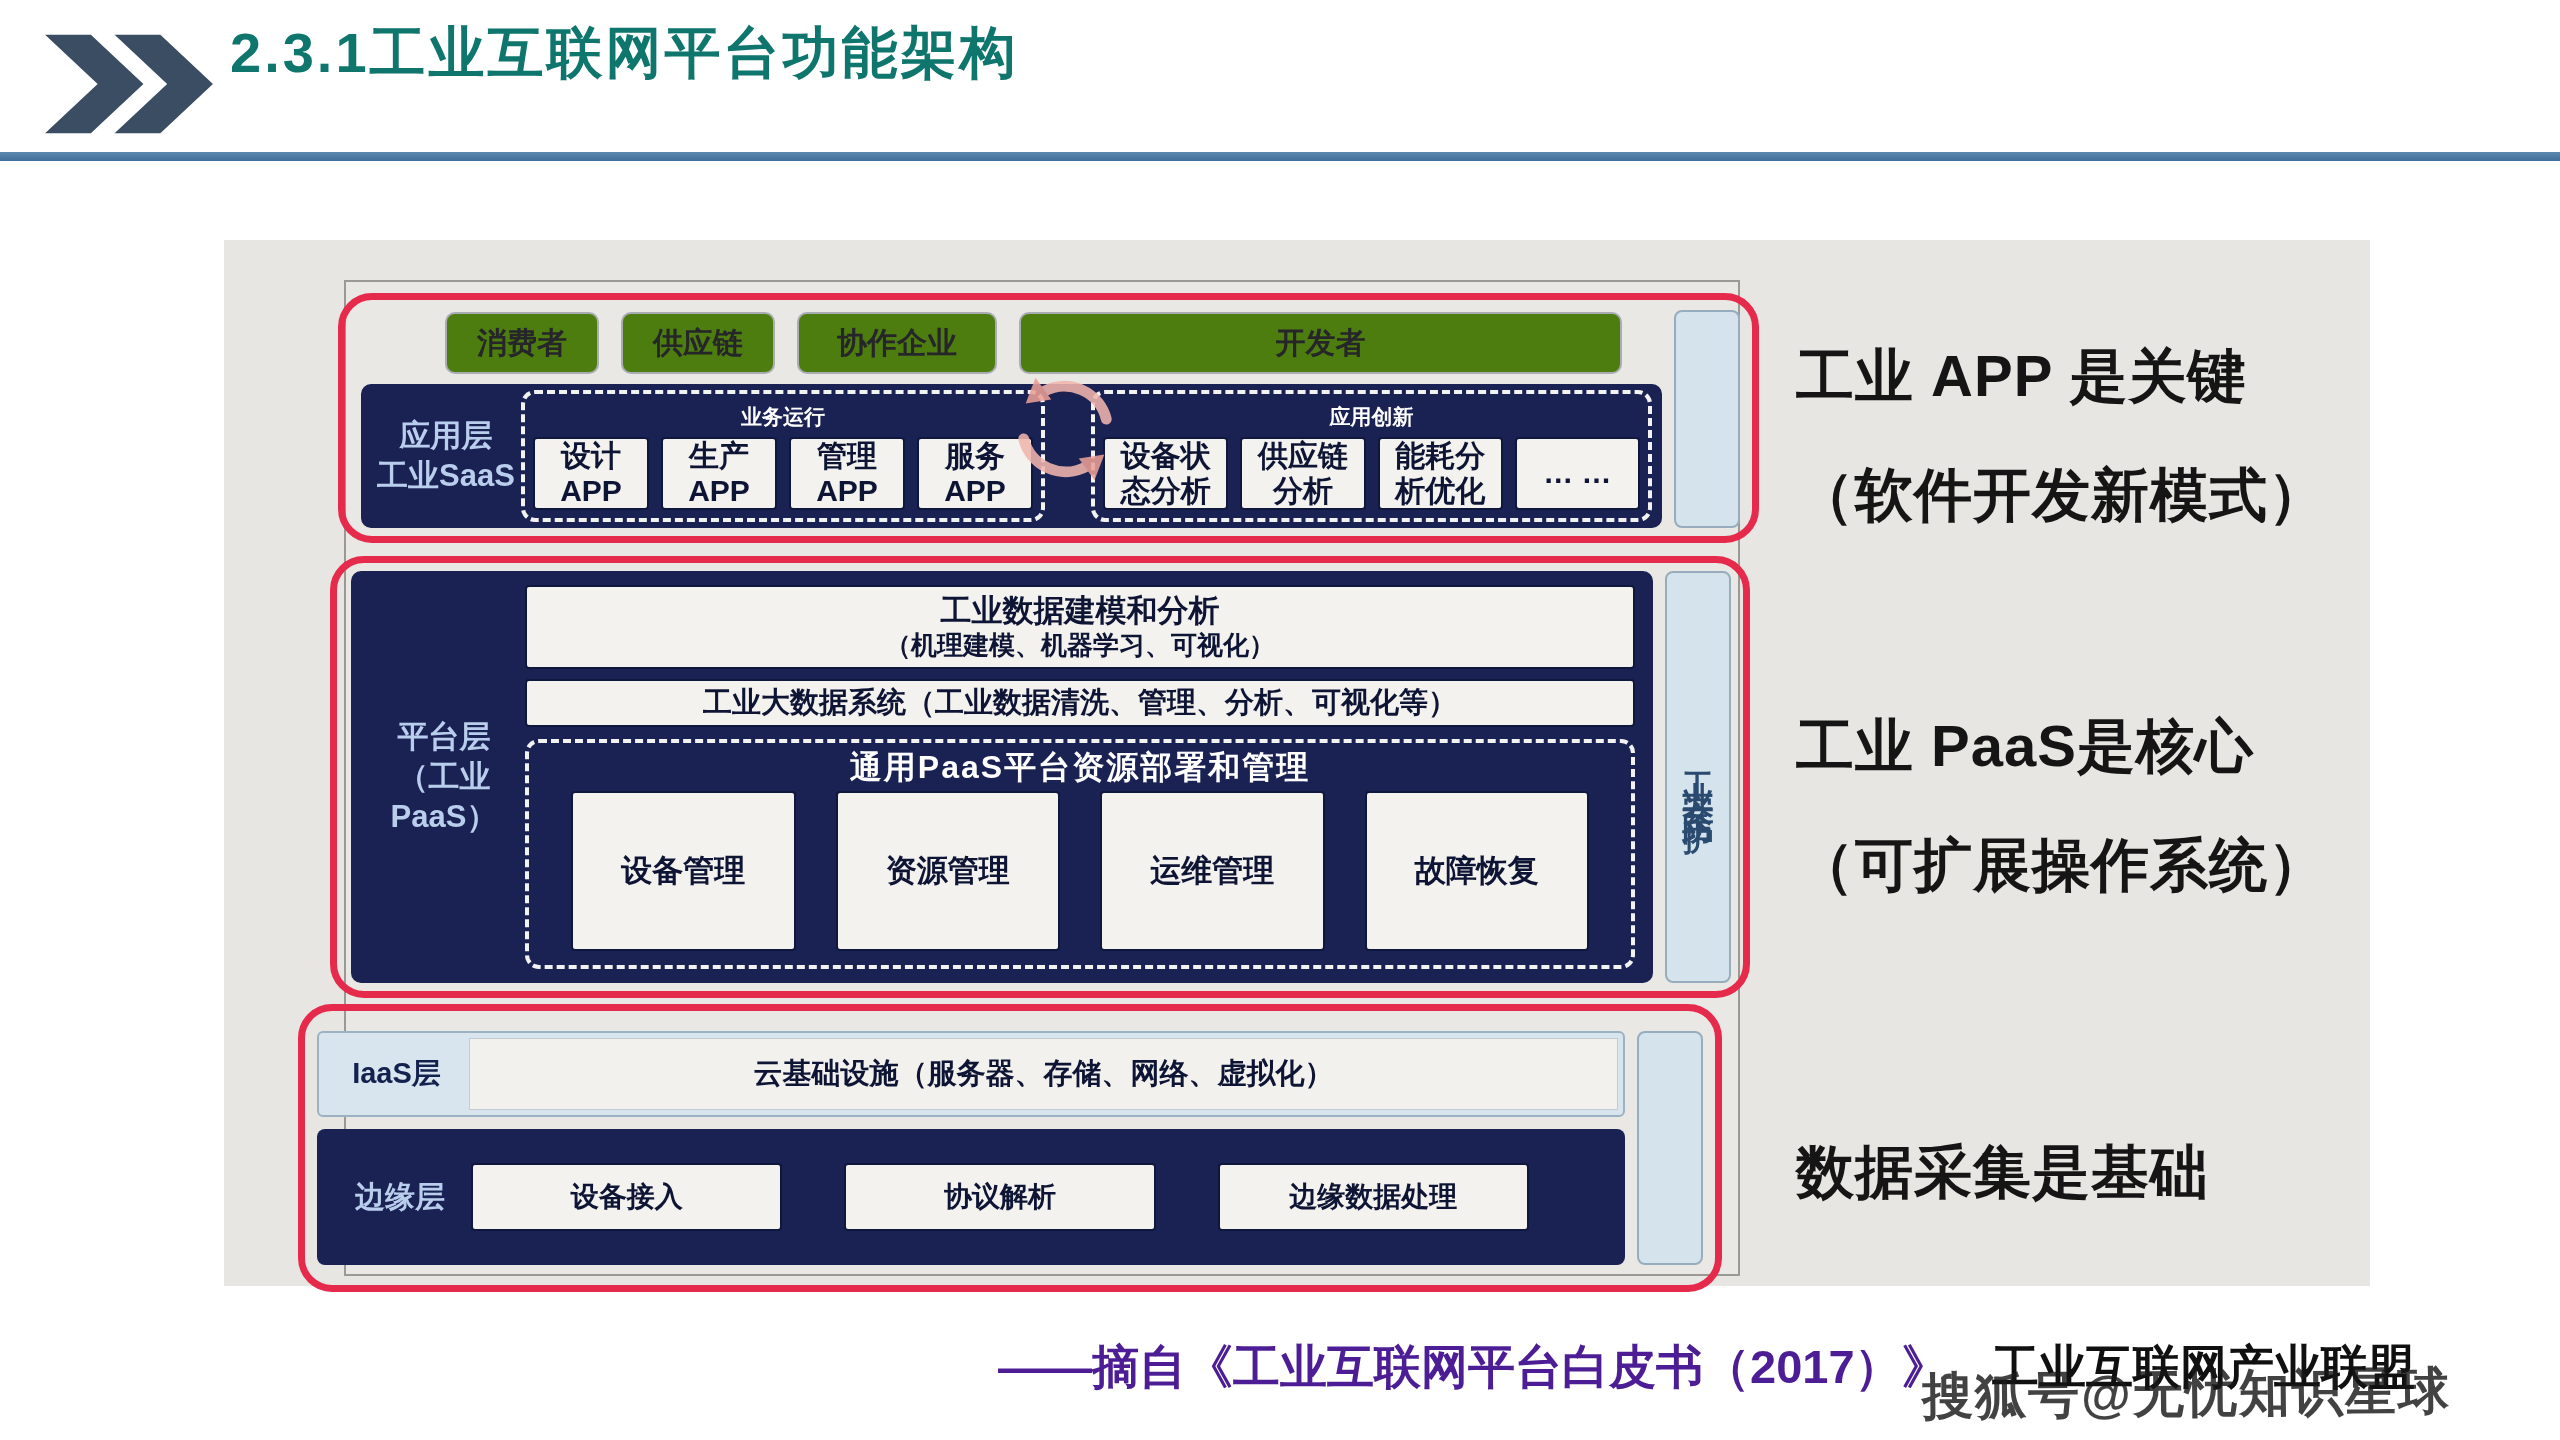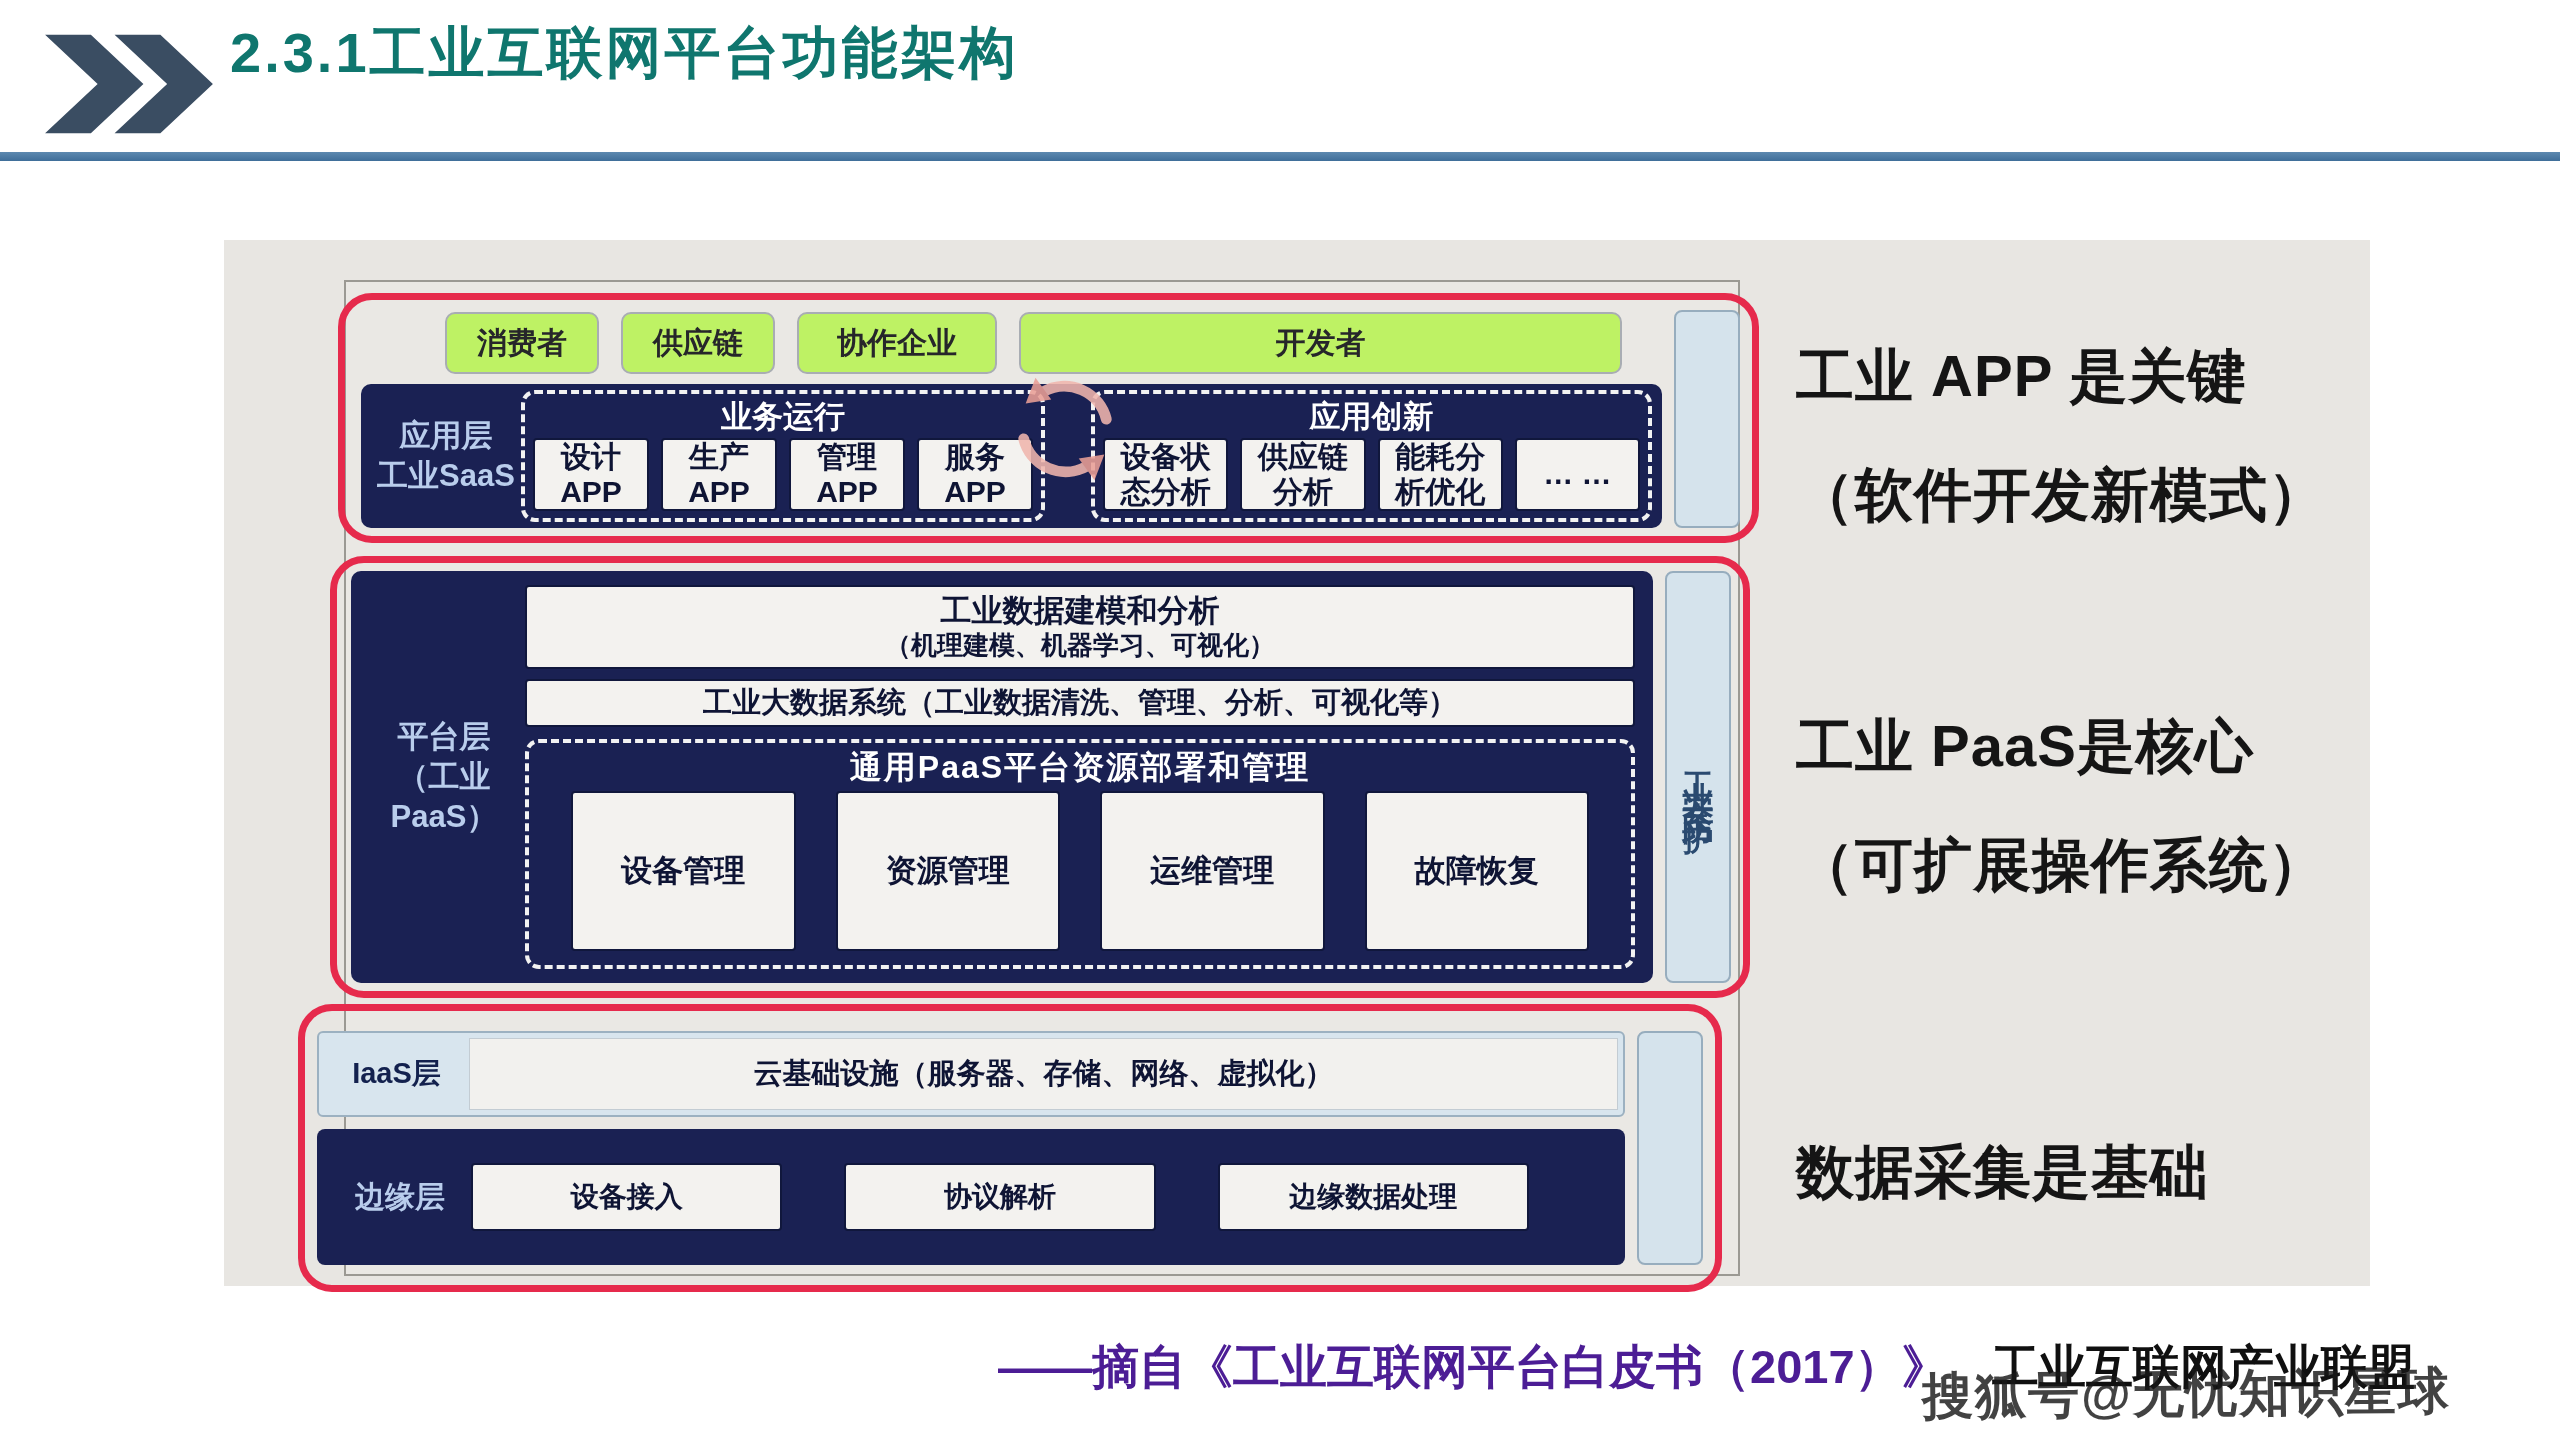--- a/index.html
+++ b/index.html
@@ -24,33 +24,33 @@
   .g3{left:74px;top:764px;width:1424px;height:288px;padding:20px 12px;}
 
   .gmain{flex:1;display:flex;flex-direction:column;min-width:0;}
   .strip{width:62px;background:#d5e3ec;border:2px solid #97adbe;border-radius:8px;margin-left:12px;
          display:flex;align-items:center;justify-content:center;}
   .strip-text{writing-mode:vertical-rl;color:#2a4a70;font-weight:bold;font-size:31px;
               letter-spacing:10px;line-height:1;}
 
   
   .actors-row{display:flex;gap:22px;margin:2px 40px 10px 84px;height:62px;}
-  .actor{background:#bef264;border:2px solid #a9adb3;border-radius:10px;color:#26262a;
+  .actor{background:#4d7c0f;border:2px solid #a9adb3;border-radius:10px;color:#26262a;
          font-weight:600;font-size:30px;display:flex;align-items:center;justify-content:center;}
   .actor.w1{width:150px}.actor.w2{width:150px}.actor.w3{width:196px}.actor.dev{flex:1}
 
   
   .navy{background:#1a2153;border-radius:10px;}
   .saas-panel{flex:1;display:flex;padding:6px 10px;align-items:stretch;min-height:0;}
   .layer-label{color:#b9cdec;font-weight:bold;font-size:31px;text-align:center;
                align-self:center;line-height:1.3;white-space:pre-line;}
   .saas-label{width:150px;}
   .dash-sec{border:4px dashed #f2f2f2;border-radius:14px;display:flex;flex-direction:column;
             padding:2px 8px 8px;min-width:0;}
-  .sec-title{color:#ffffff;font-weight:bold;font-size:31px;text-align:center;height:42px;
+  .sec-title{color:#ffffff;font-weight:bold;font-size:21px;text-align:center;height:42px;
              display:flex;align-items:center;justify-content:center;}
   .sec-boxes{display:flex;gap:12px;flex:1;}
   .wbox{background:#f3f2ef;border:2px solid #10173c;border-radius:4px;color:#0e1434;font-weight:bold;
         display:flex;align-items:center;justify-content:center;text-align:center;
         white-space:pre-line;line-height:1.15;box-sizing:border-box;}
   .sec-boxes .wbox{flex:1;font-size:30px;}
   .run-sec{flex:0 0 500px;}
   .innov-sec{flex:1;}
   .sec-spacer{width:46px;}
 

